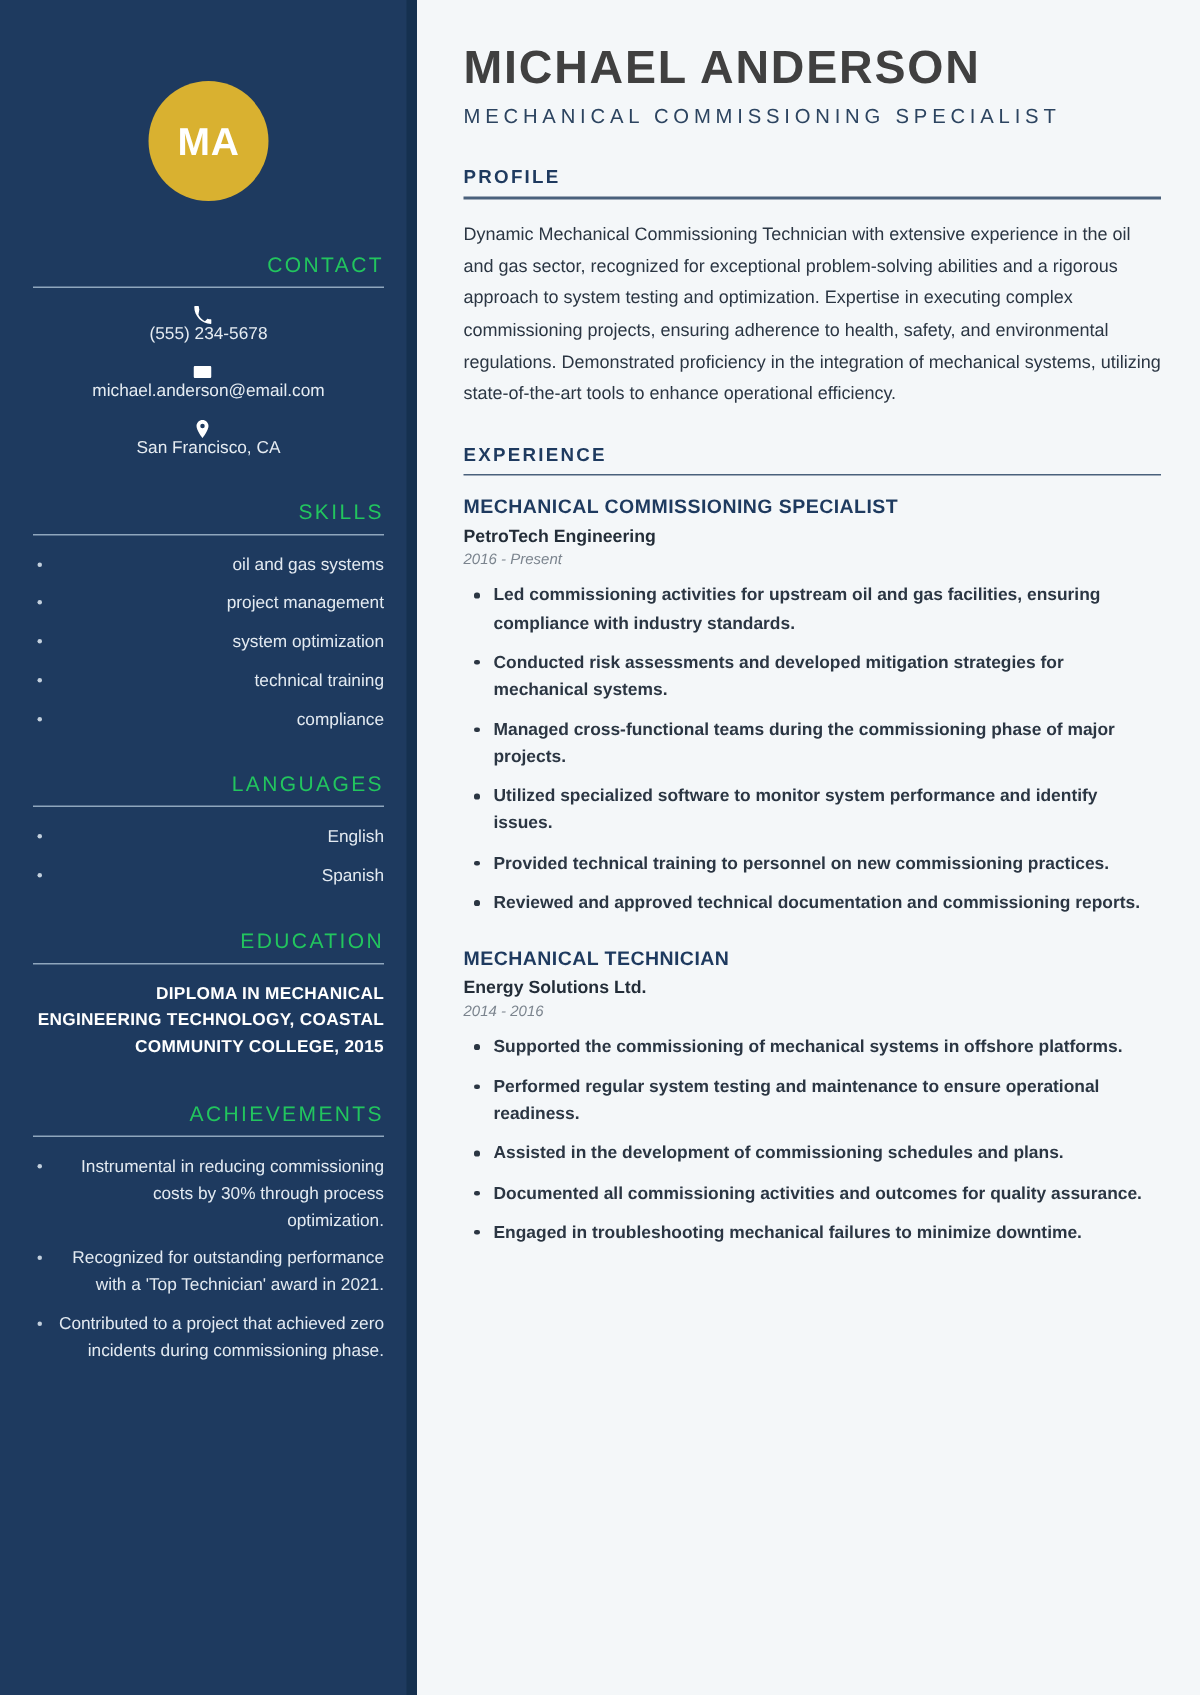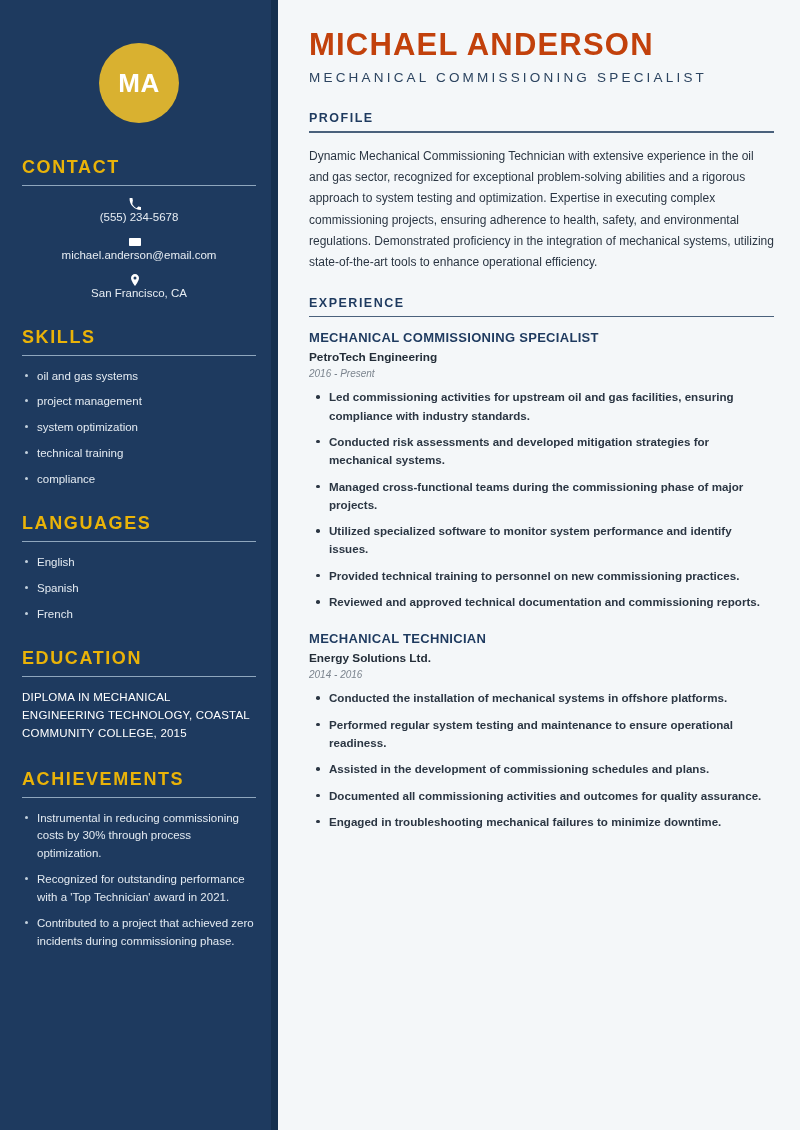--- a/index.html
+++ b/index.html
@@ -23,22 +23,23 @@
     display: flex;
     background: #f4f7f9;
   }
 
   
   .sidebar {
     width: 278px;
     min-width: 278px;
     background: #1e3a5f;
     position: relative;
-    padding: 5px 22px;
+    padding: 16px 22px;
     color: #ffffff;
+    text-align: right;
   }
   .sidebar::after {
     content: "";
     position: absolute;
     top: 0; right: 0;
     width: 7px;
     height: 100%;
     background: #15304f;
   }
 
@@ -59,24 +60,24 @@
     color: #ffffff;
     font-size: 26px;
     font-weight: bold;
     letter-spacing: 0.5px;
   }
 
   .side-section { margin-top: 26px; }
   .side-section:first-of-type { margin-top: 8px; }
 
   .side-heading {
-    font-size: 18px;
-    font-weight: bold;
+    font-size: 14px;
+    font-weight: normal;
     letter-spacing: 1.6px;
-    color: #eab308;
+    color: #22c55e;
     margin: 0 0 7px 0;
     text-transform: uppercase;
   }
   .side-rule {
     height: 1px;
     background: #8fa6bd;
     width: 100%;
     margin-bottom: 12px;
   }
 
@@ -120,38 +121,38 @@
     width: 3px;
     height: 3px;
     border-radius: 50%;
     background: #c3d0dd;
   }
   ul.side-list.tight li { margin-bottom: 9px; }
   ul.side-list.wrap li { margin-bottom: 8px; line-height: 1.55; }
 
   .edu-entry {
     font-size: 11.5px;
-    font-weight: normal;
+    font-weight: bold;
     line-height: 1.55;
     color: #ffffff;
     letter-spacing: 0.2px;
   }
 
   
   .main {
     flex: 1;
     background: #f4f7f9;
     padding: 28px 26px 0 31px;
     position: relative;
   }
 
   .name {
     font-size: 31px;
     font-weight: bold;
-    color: #c2410c;
+    color: #404040;
     letter-spacing: 1.2px;
     margin: 0 0 8px 0;
     line-height: 1.1;
   }
   .job-subtitle {
     font-size: 13.5px;
     color: #2c4460;
     letter-spacing: 3.2px;
     margin: 0 0 26px 0;
     font-weight: normal;
@@ -283,21 +284,20 @@
         <li>compliance</li>
       </ul>
     </section>
 
     <section class="side-section">
       <h2 class="side-heading">LANGUAGES</h2>
       <div class="side-rule"></div>
       <ul class="side-list tight">
         <li>English</li>
         <li>Spanish</li>
-        <li>French</li>
       </ul>
     </section>
 
     <section class="side-section">
       <h2 class="side-heading">EDUCATION</h2>
       <div class="side-rule"></div>
       <div class="edu-entry">DIPLOMA IN MECHANICAL ENGINEERING TECHNOLOGY, COASTAL COMMUNITY COLLEGE, 2015</div>
     </section>
 
     <section class="side-section">
@@ -339,21 +339,21 @@
           <li>Provided technical training to personnel on new commissioning practices.</li>
           <li>Reviewed and approved technical documentation and commissioning reports.</li>
         </ul>
       </div>
 
       <div class="exp-item">
         <h3 class="exp-title">MECHANICAL TECHNICIAN</h3>
         <div class="exp-company">Energy Solutions Ltd.</div>
         <div class="exp-dates">2014 - 2016</div>
         <ul class="exp-bullets">
-          <li>Conducted the installation of mechanical systems in offshore platforms.</li>
+          <li>Supported the commissioning of mechanical systems in offshore platforms.</li>
           <li>Performed regular system testing and maintenance to ensure operational readiness.</li>
           <li>Assisted in the development of commissioning schedules and plans.</li>
           <li>Documented all commissioning activities and outcomes for quality assurance.</li>
           <li>Engaged in troubleshooting mechanical failures to minimize downtime.</li>
         </ul>
       </div>
 
     </section>
 
   </main>

